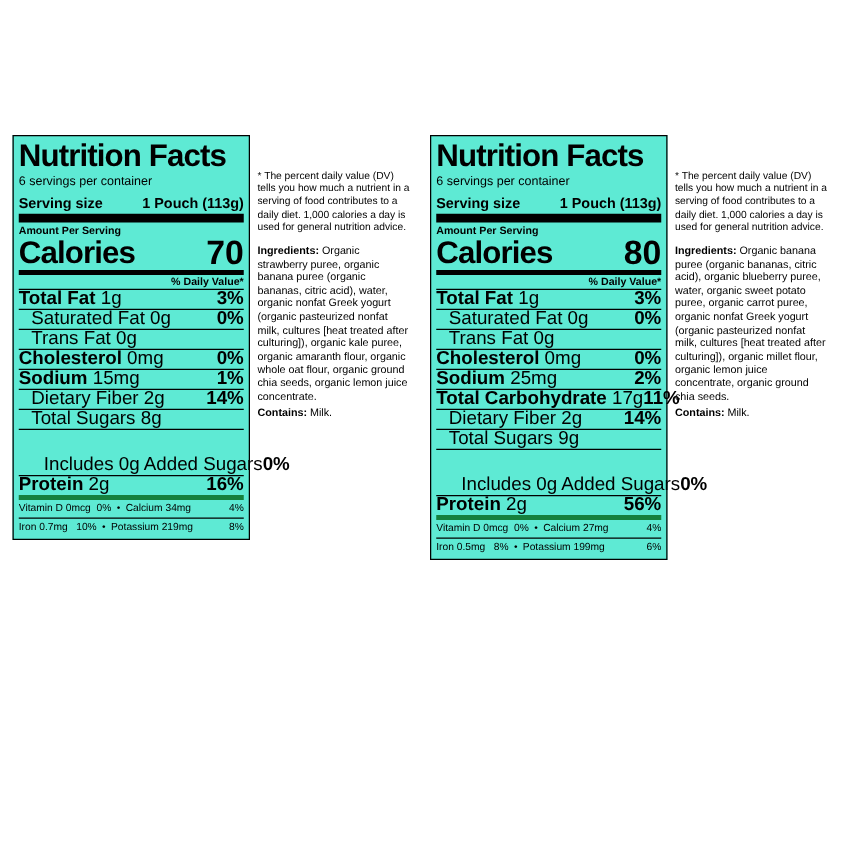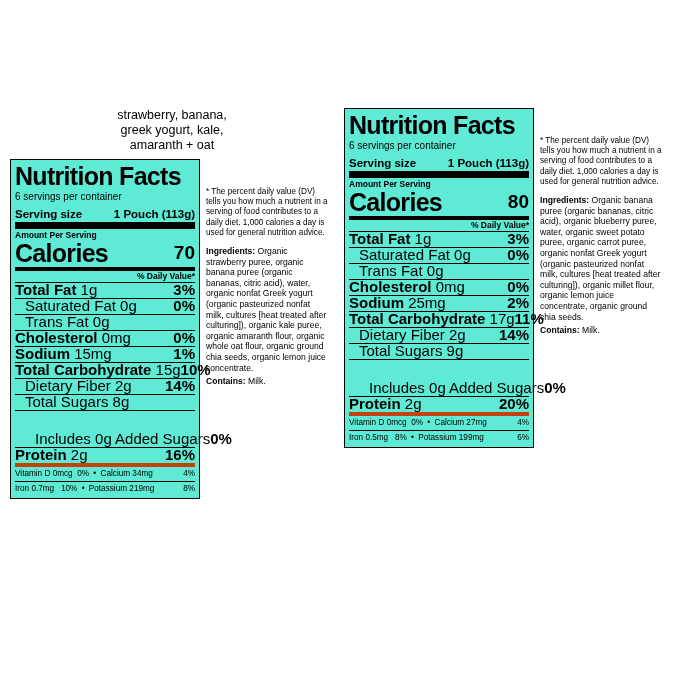--- a/index.html
+++ b/index.html
@@ -94,42 +94,42 @@
     padding-bottom: 0px;
     margin-top: -1px;
   }
   .cal-label {
     font-size: 25px;
     font-weight: bold;
     letter-spacing: -0.7px;
     line-height: 27px;
   }
   .cal-value {
-    font-size: 19px;
+    font-size: 27px;
     font-weight: bold;
     line-height: 28px;
   }
   .dv-head {
     text-align: right;
     font-size: 8.5px;
     font-weight: bold;
     border-bottom: 1px solid #000;
     padding-bottom: 0.5px;
     line-height: 10px;
   }
   .nrow {
     display: flex;
     justify-content: space-between;
     border-bottom: 1px solid #000;
     font-size: 15px;
     line-height: 14px;
     padding: 0.5px 0 0.5px 0;
   }
   .nrow.thick {
-    border-bottom: 4px solid #c2410c;
+    border-bottom: 4px solid #15803d;
   }
   .nrow .nm {
     white-space: nowrap;
   }
   .nrow .nm b {
     font-weight: bold;
   }
   .ind1 { padding-left: 10px; }
   .ind2 { padding-left: 20px; margin-top: 21px; }
   .vrow {
@@ -160,23 +160,20 @@
   }
   .contains .hdr { font-weight: bold; }
   .sep-dot { padding: 0 2px; }
 </style>
 </head>
 <body>
 
 <div class="panels">
 
   <div class="panel">
-    <div class="product-title">strawberry, banana,
-greek yogurt, kale,
-amaranth + oat</div>
     <div class="label-wrap">
       <div class="nf-box">
         <div class="nf-title">Nutrition Facts</div>
         <div class="servings-line">6 servings per container</div>
         <div class="serving-size">
           <span>Serving size</span>
           <span class="ss-val">1 Pouch (113g)</span>
         </div>
         <div class="amt-per">Amount Per Serving</div>
         <div class="cal-row">
@@ -197,24 +194,20 @@
           <span class="nm"><span>Trans Fat</span> <span>0g</span></span>
           <span style="font-weight:bold"></span>
         </div>
         <div class="nrow">
           <span class="nm"><b>Cholesterol</b> <span>0mg</span></span>
           <span style="font-weight:bold">0%</span>
         </div>
         <div class="nrow">
           <span class="nm"><b>Sodium</b> <span>15mg</span></span>
           <span style="font-weight:bold">1%</span>
-        </div>
-        <div class="nrow">
-          <span class="nm"><b>Total Carbohydrate</b> <span>15g</span></span>
-          <span style="font-weight:bold">10%</span>
         </div>
         <div class="nrow ind1">
           <span class="nm"><span>Dietary Fiber</span> <span>2g</span></span>
           <span style="font-weight:bold">14%</span>
         </div>
         <div class="nrow ind1">
           <span class="nm"><span>Total Sugars</span> <span>8g</span></span>
           <span style="font-weight:bold"></span>
         </div>
         <div class="nrow ind2">
@@ -305,21 +298,21 @@
         <div class="nrow ind1">
           <span class="nm"><span>Total Sugars</span> <span>9g</span></span>
           <span style="font-weight:bold"></span>
         </div>
         <div class="nrow ind2">
           <span class="nm"><span>Includes 0g Added Sugars</span></span>
           <span style="font-weight:bold">0%</span>
         </div>
         <div class="nrow thick">
           <span class="nm"><b>Protein</b> <span>2g</span></span>
-          <span style="font-weight:bold">20%</span>
+          <span style="font-weight:bold">56%</span>
         </div>
 
         <div class="vrow">
           <span class="vcell">
             <span>Vitamin D</span>
             <span>0mcg</span>
             &nbsp;<span>0%</span>
             <span class="sep-dot">•</span>
             <span>Calcium</span>
             <span>27mg</span>

